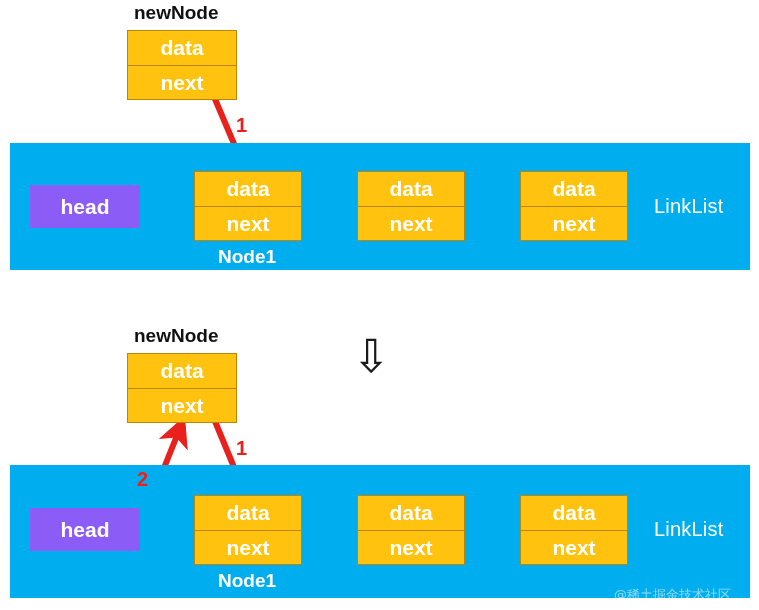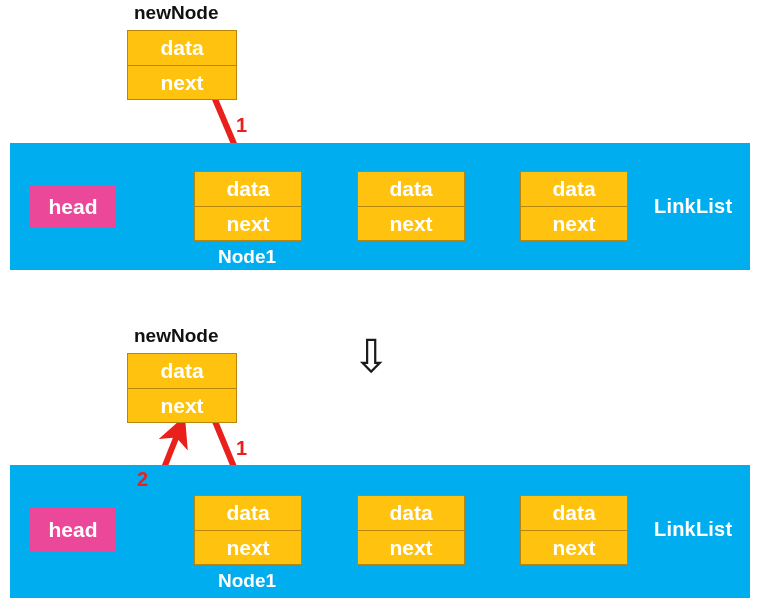--- a/index.html
+++ b/index.html
@@ -24,21 +24,21 @@
     position: absolute;
     background: #00AEEF;
   }
   #panel-top    { left: 10px; top: 143px;  width: 740px; height: 127px; }
   #panel-bottom { left: 10px; top: 465px;  width: 740px; height: 133px; }
 
   .linklist-label {
     position: absolute;
     color: #ffffff;
     font-size: 20px;
-    font-weight: bold;
+    font-weight: normal;
     letter-spacing: .2px;
     white-space: nowrap;
   }
 
   
   .node {
     position: absolute;
     width: 108px;
     height: 70px;
     background: #FFC20E;
@@ -84,23 +84,23 @@
     position: absolute;
     color: #111111;
     font-size: 19px;
     font-weight: bold;
     white-space: nowrap;
   }
 
   
   .head-box {
     position: absolute;
-    width: 86px;
+    width: 110px;
     height: 43px;
-    background: #ec4899;
+    background: #8b5cf6;
     display: flex;
     align-items: center;
     justify-content: center;
     color: #ffffff;
     font-size: 21px;
     font-weight: bold;
     box-sizing: border-box;
   }
 
   
@@ -261,14 +261,15 @@
 
     <div class="node-caption" style="left:218px; top:570px;">Node1</div>
 
     <div class="linklist-label" style="left:654px; top:518px;">LinkList</div>
 
     <div class="step-num" style="left:236px; top:437px;">1</div>
 
     <div class="step-num" style="left:137px; top:468px;">2</div>
   </div>
 
+  <div class="watermark" style="left:614px; top:586px;">@稀土掘金技术社区</div>
 
 </div>
 
 </body></html>

